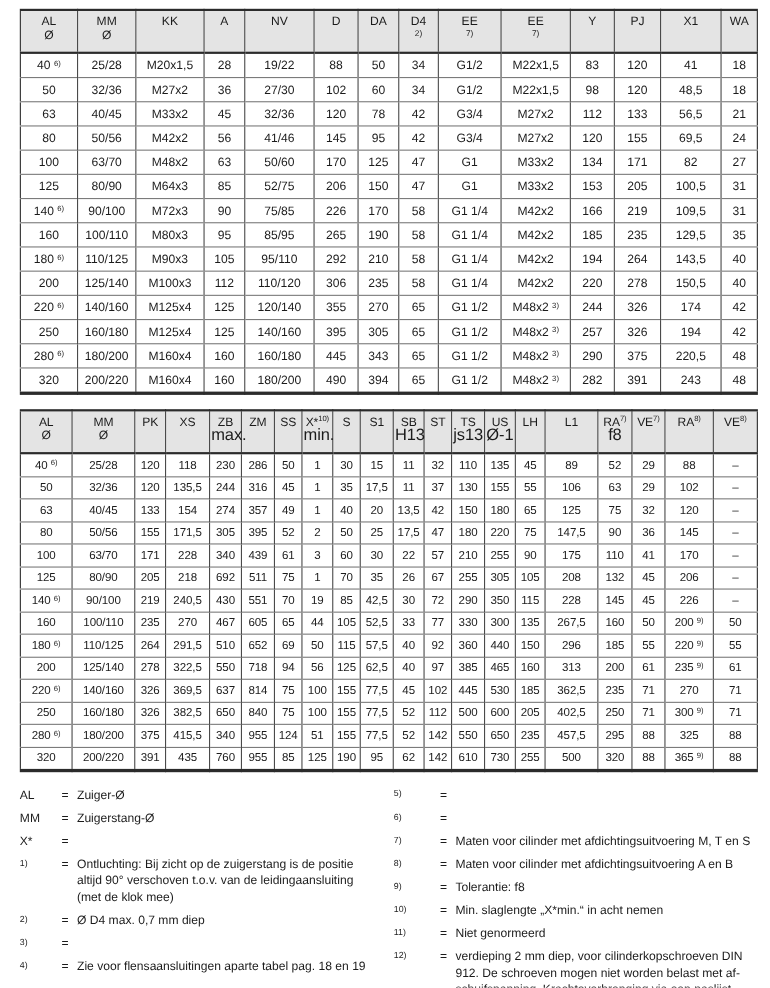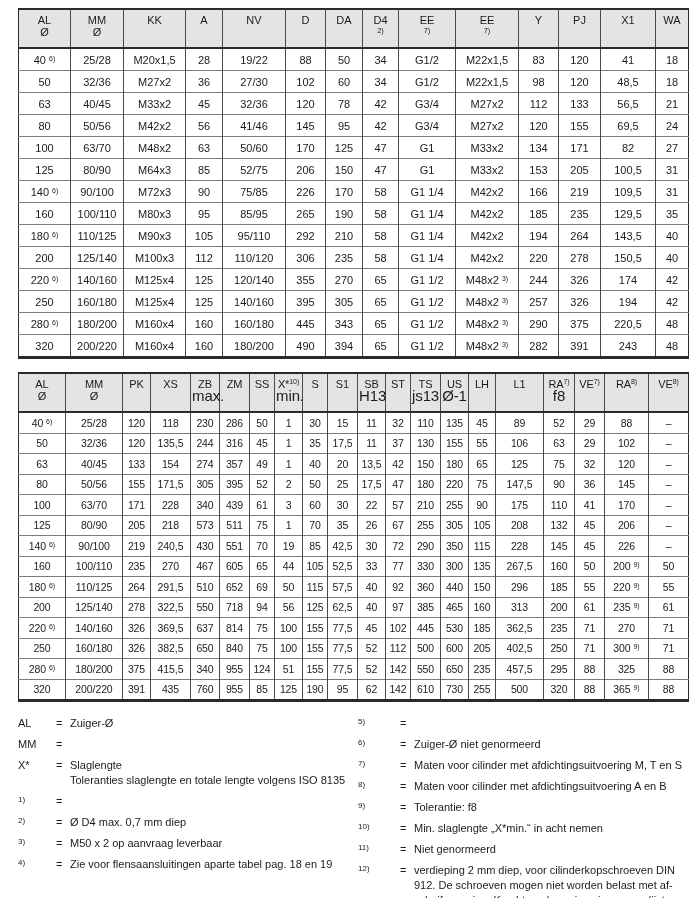--- a/index.html
+++ b/index.html
@@ -497,21 +497,21 @@
           <td>110</td>
           <td>41</td>
           <td>170</td>
           <td>–</td>
         </tr>
         <tr>
           <td>125</td>
           <td>80/90</td>
           <td>205</td>
           <td>218</td>
-          <td>573</td>
+          <td>692</td>
           <td>511</td>
           <td>75</td>
           <td>1</td>
           <td>70</td>
           <td>35</td>
           <td>26</td>
           <td>67</td>
           <td>255</td>
           <td>305</td>
           <td>105</td>
@@ -703,56 +703,56 @@
   <div class="footnotes">
     <div class="fn-col-left" id="fn-left">
         <div class="fn-item">
           <span class="fn-label">AL</span>
           <span class="fn-eq">=</span>
           <span class="fn-text">Zuiger-Ø</span>
         </div>
         <div class="fn-item">
           <span class="fn-label">MM</span>
           <span class="fn-eq">=</span>
+          <span class="fn-text">Zuigerstang-Ø</span>
         </div>
         <div class="fn-item">
           <span class="fn-label">X*</span>
           <span class="fn-eq">=</span>
-          <span class="fn-text">Slaglengte
-Toleranties slaglengte en totale lengte volgens ISO 8135</span>
         </div>
         <div class="fn-item">
           <span class="fn-label supstyle">1)</span>
           <span class="fn-eq">=</span>
+          <span class="fn-text">Ontluchting: Bij zicht op de zuigerstang is de positie
+altijd 90° verschoven t.o.v. van de leidingaansluiting
+(met de klok mee)</span>
         </div>
         <div class="fn-item">
           <span class="fn-label supstyle">2)</span>
           <span class="fn-eq">=</span>
           <span class="fn-text">Ø D4 max. 0,7 mm diep</span>
         </div>
         <div class="fn-item">
           <span class="fn-label supstyle">3)</span>
           <span class="fn-eq">=</span>
-          <span class="fn-text">M50 x 2 op aanvraag leverbaar</span>
         </div>
         <div class="fn-item">
           <span class="fn-label supstyle">4)</span>
           <span class="fn-eq">=</span>
           <span class="fn-text">Zie voor flensaansluitingen aparte tabel pag. 18 en 19</span>
         </div>
       </div>
     <div class="fn-col-right" id="fn-right">
         <div class="fn-item">
           <span class="fn-label supstyle">5)</span>
           <span class="fn-eq">=</span>
         </div>
         <div class="fn-item">
           <span class="fn-label supstyle">6)</span>
           <span class="fn-eq">=</span>
-          <span class="fn-text">Zuiger-Ø niet genormeerd</span>
         </div>
         <div class="fn-item">
           <span class="fn-label supstyle">7)</span>
           <span class="fn-eq">=</span>
           <span class="fn-text">Maten voor cilinder met afdichtingsuitvoering M, T en S</span>
         </div>
         <div class="fn-item">
           <span class="fn-label supstyle">8)</span>
           <span class="fn-eq">=</span>
           <span class="fn-text">Maten voor cilinder met afdichtingsuitvoering A en B</span>

